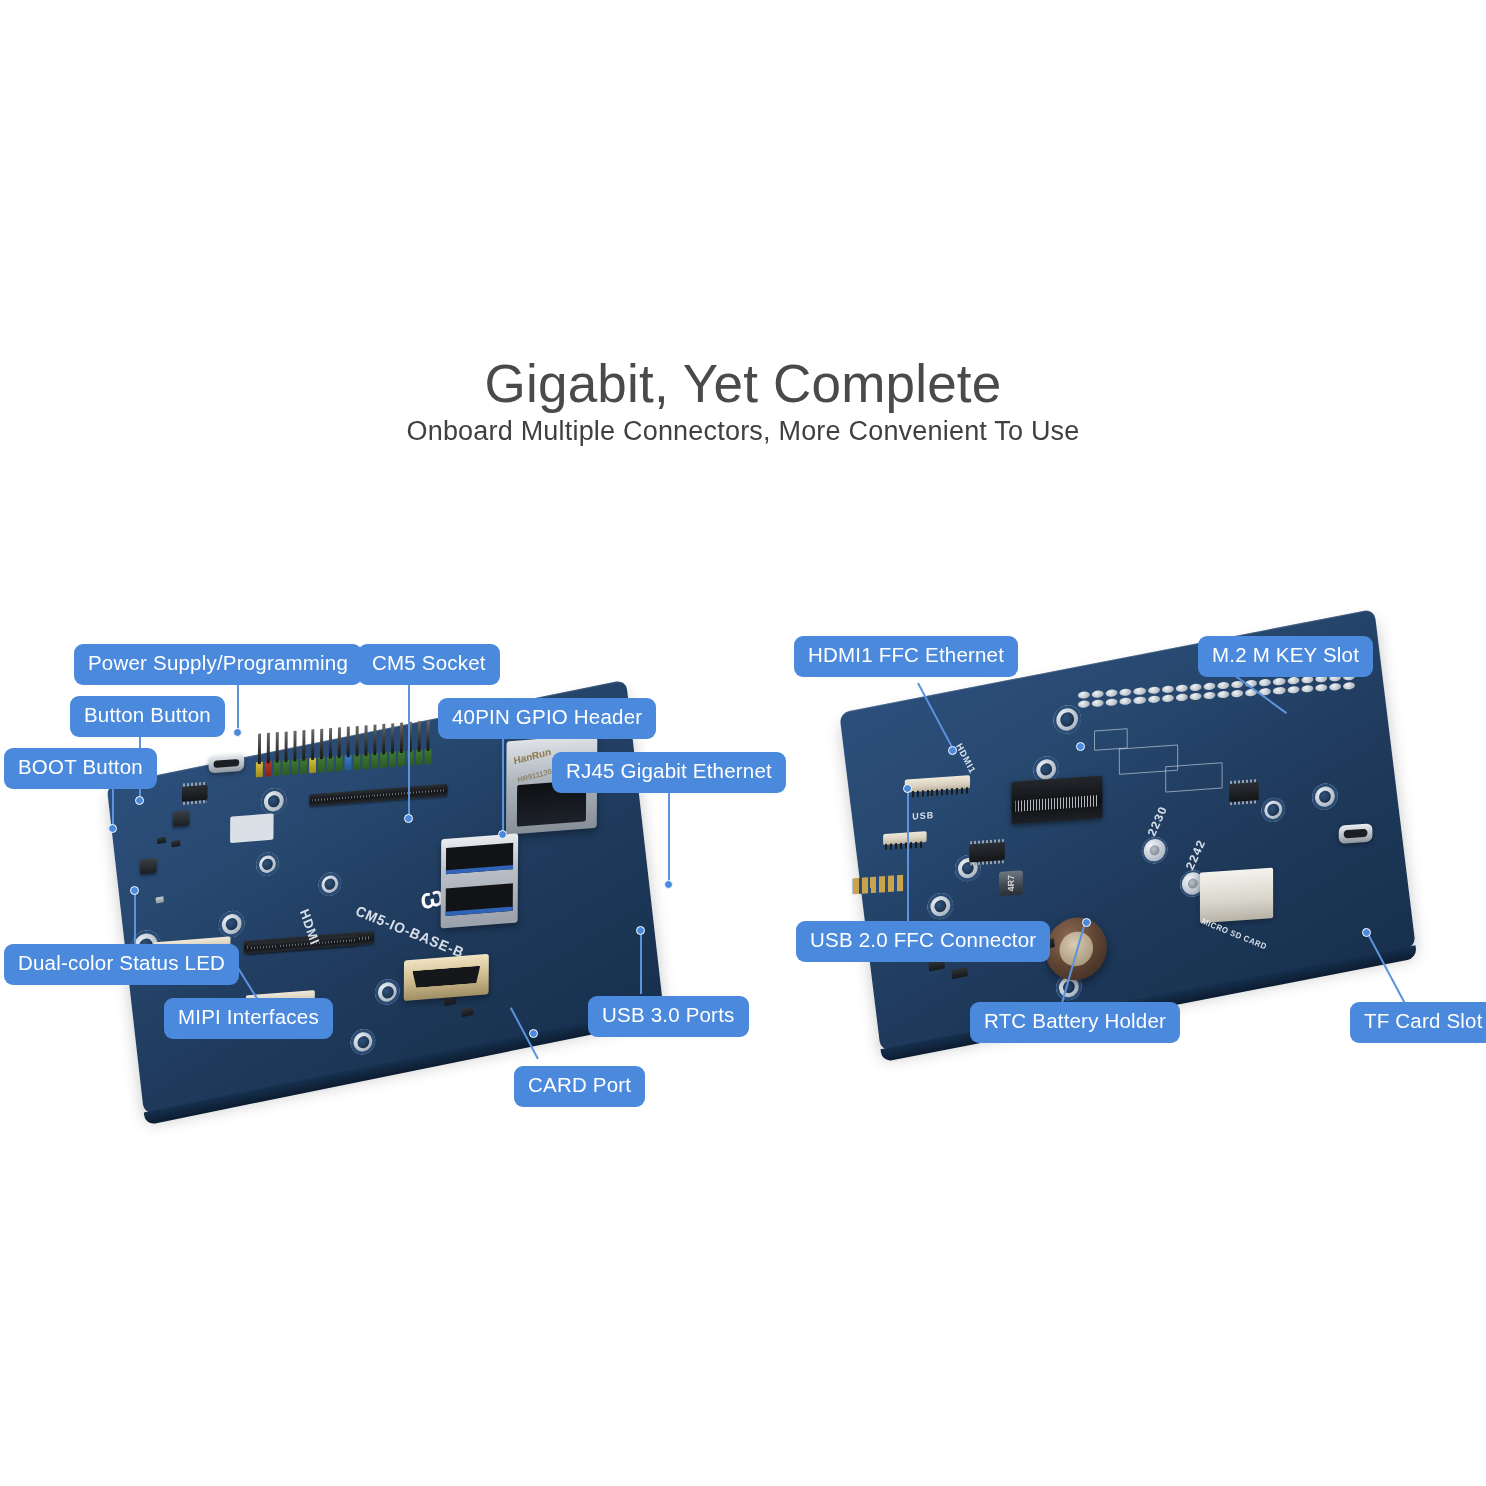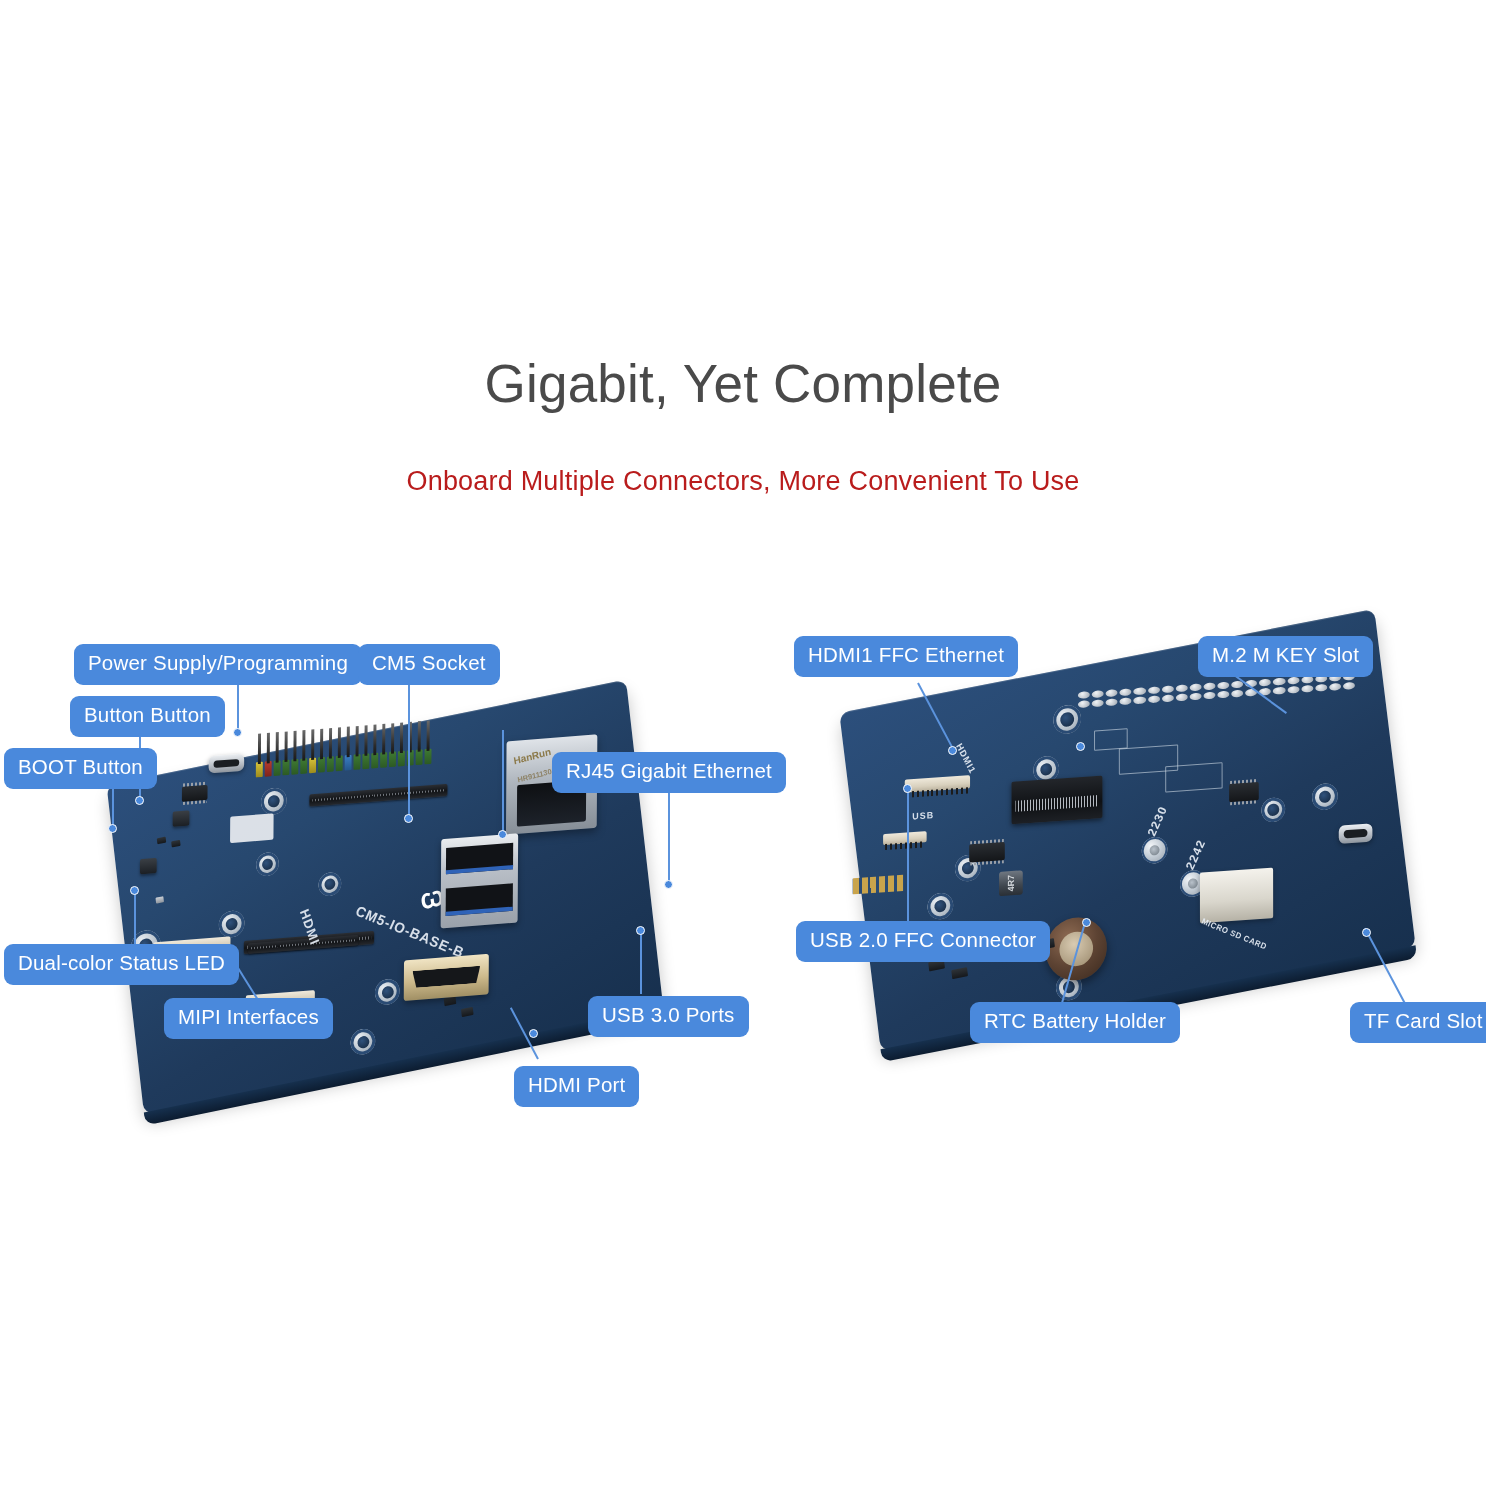--- a/index.html
+++ b/index.html
@@ -29,24 +29,23 @@
     text-align: center;
   }
   .header-title {
     font-size: 53px;
     font-weight: 400;
     color: #4a4a4a;
     letter-spacing: 0.2px;
     line-height: 1.2;
   }
   .header-subtitle {
-    margin-top: 50px;
     font-size: 27px;
     font-weight: 400;
-    color: #b91c1c;
+    color: #404040;
     letter-spacing: 0.2px;
   }
 
   
   .figure {
     position: absolute;
     top: 600px;
     left: 0;
     width: 1486px;
     height: 540px;
@@ -503,26 +502,27 @@
       <div class="dot" style="left:230px; top:358px;"></div>
 
       <div class="callout" style="left:74px;  top:44px;">Power Supply/Programming</div>
 
       <div class="callout" style="left:70px;  top:96px;">Button Button</div>
 
       <div class="callout" style="left:4px;   top:148px;">BOOT Button</div>
 
       <div class="callout" style="left:358px; top:44px;">CM5 Socket</div>
 
+      <div class="callout" style="left:438px; top:98px;">40PIN GPIO Header</div>
 
       <div class="callout" style="left:552px; top:152px;">RJ45 Gigabit Ethernet</div>
 
       <div class="callout" style="left:588px; top:396px;">USB 3.0 Ports</div>
 
-      <div class="callout" style="left:514px; top:466px;">HDMI Port</div>
+      <div class="callout" style="left:514px; top:466px;">CARD Port</div>
 
       <div class="callout" style="left:164px; top:398px;">MIPI Interfaces</div>
 
       <div class="callout" style="left:4px;   top:344px;">Dual-color Status LED</div>
     </div>
 
     <div class="panel panel-right">
 
       <div class="board-stage">
         <div class="board-r">

